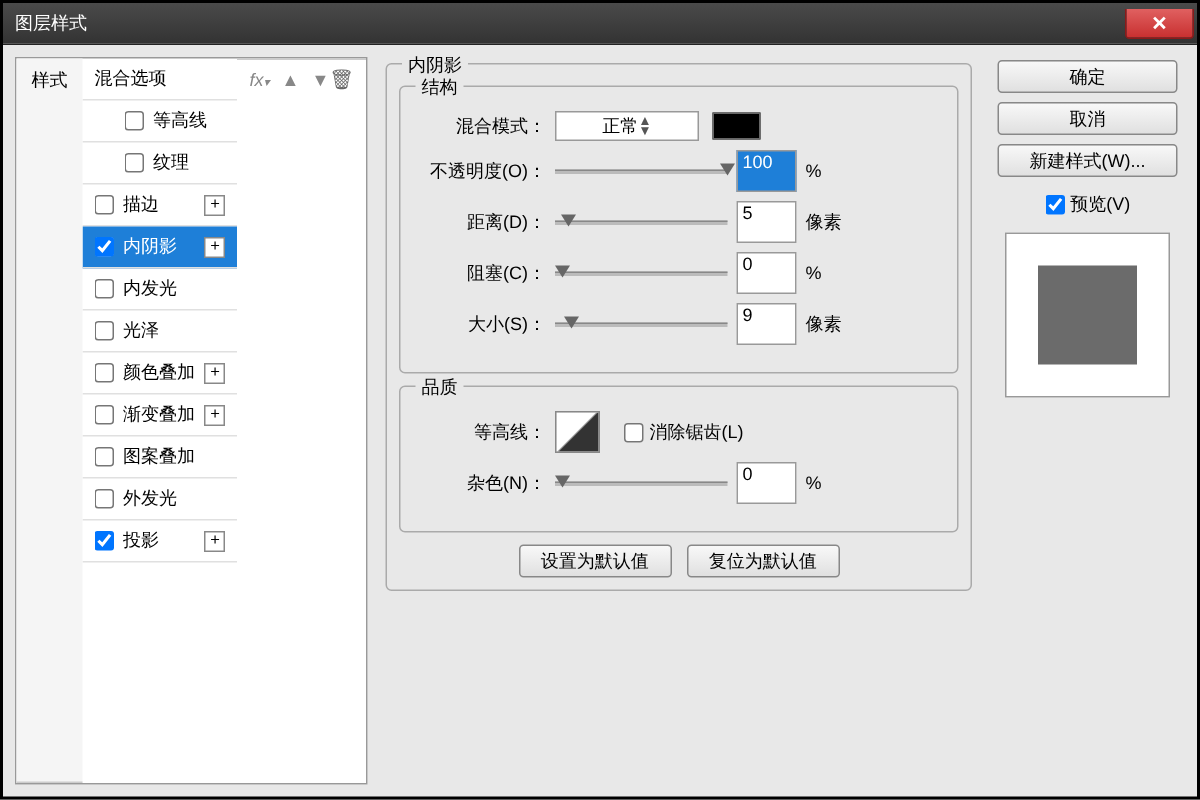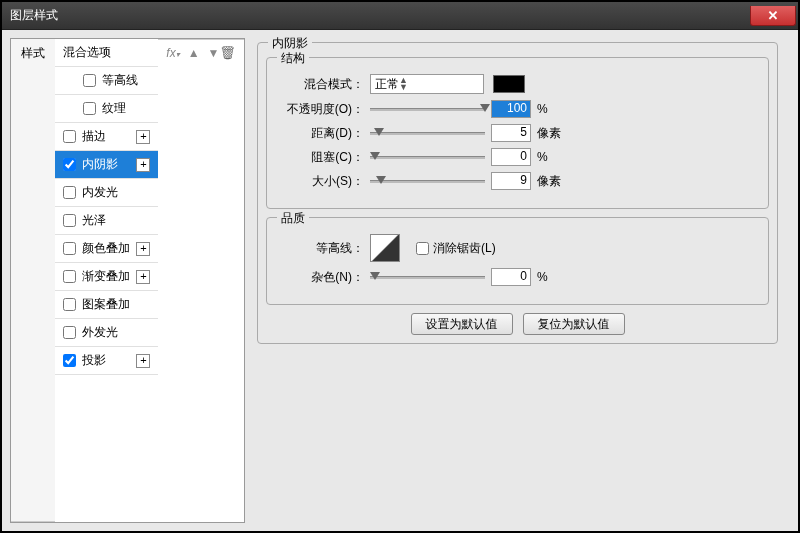--- a/index.html
+++ b/index.html
@@ -18,27 +18,27 @@
 .style-item label{display:flex;align-items:center;gap:6px}
 .style-item input[type=checkbox]{width:13px;height:13px}
 .plus-box{width:14px;height:14px;border:1px solid #888;display:flex;align-items:center;justify-content:center;font-size:11px;line-height:1;background:#fff;color:#000}
 .sidebar-footer{height:26px;border-top:1px solid #ccc;display:flex;align-items:center;justify-content:space-between;padding:0 8px;color:#888}
 .sidebar-footer .icons{display:flex;gap:8px}
 .main{flex:1;padding:4px 12px}
 .fieldset{border:1px solid #aaa;border-radius:4px;padding:10px 12px 12px;margin-bottom:8px;position:relative}
 .fieldset-title{position:absolute;top:-8px;left:10px;background:#e8e8e8;padding:0 4px}
 .row{display:flex;align-items:center;margin:6px 0;gap:6px}
 .row-label{width:85px;text-align:right}
-.select{width:114px;height:20px;border:1px solid #999;background:#fff;display:flex;align-items:center;justify-content:flex-start;padding:0 4px}
+.select{width:96px;height:20px;border:1px solid #999;background:#fff;display:flex;align-items:center;justify-content:center;padding:0 4px}
 .select .arrows{font-size:9px;line-height:7px;color:#555}
 .swatch{width:32px;height:18px;background:#000;border:1px solid #666;margin-left:3px}
 .slider{width:115px;height:14px;position:relative;display:flex;align-items:center}
 .slider-track{height:3px;background:#bbb;width:100%;border-top:1px solid #888}
 .slider-thumb{position:absolute;width:0;height:0;border-left:5px solid transparent;border-right:5px solid transparent;border-top:8px solid #666;top:2px}
-.num-input{width:40px;height:18px;border:1px solid #999;background:#fff;padding:0 3px;text-align:right}
+.num-input{width:40px;height:28px;border:1px solid #999;background:#fff;padding:0 3px;text-align:left}
 .num-input.hl{background:#1e7fd8;color:#fff}
 .angle-dial{width:28px;height:28px;border:1px solid #888;border-radius:50%;background:#f0f0f0;position:relative;margin-right:4px}
 .angle-dial::after{content:"";position:absolute;width:1px;height:11px;background:#333;left:50%;top:3px;transform-origin:bottom}
 .curve{width:30px;height:28px;border:1px solid #888;background:linear-gradient(135deg,#fff 0%,#fff 48%,#333 52%,#333 100%)}
 .btn{height:22px;border:1px solid #888;background:linear-gradient(#f8f8f8,#e0e0e0);border-radius:3px;padding:0 14px;display:inline-flex;align-items:center;justify-content:center;cursor:pointer}
 .btn-row{display:flex;gap:10px;justify-content:center;margin-top:6px}
 .right{width:130px;display:flex;flex-direction:column;gap:6px;align-items:center;padding-top:2px}
 .right .btn{width:120px}
 .preview-check{display:flex;align-items:center;gap:4px;margin:4px 0}
 .preview-box{width:110px;height:110px;border:1px solid #999;background:#fff;display:flex;align-items:center;justify-content:center}
@@ -224,14 +224,26 @@
           </div>
         </div>
 
         <div class="btn-row">
           <div class="btn">设置为默认值</div>
           <div class="btn">复位为默认值</div>
         </div>
       </div>
     </div>
 
+    <div class="right">
+      <div class="btn">确定</div>
+      <div class="btn">取消</div>
+      <div class="btn">新建样式(W)...</div>
+      <label class="preview-check">
+        <input type="checkbox" checked="" style="">
+          <span>预览(V)</span>
+      </label>
+      <div class="preview-box">
+          <div class="preview-inner"></div>
+        </div>
+    </div>
   </div>
 </div>
 
 </body></html>

